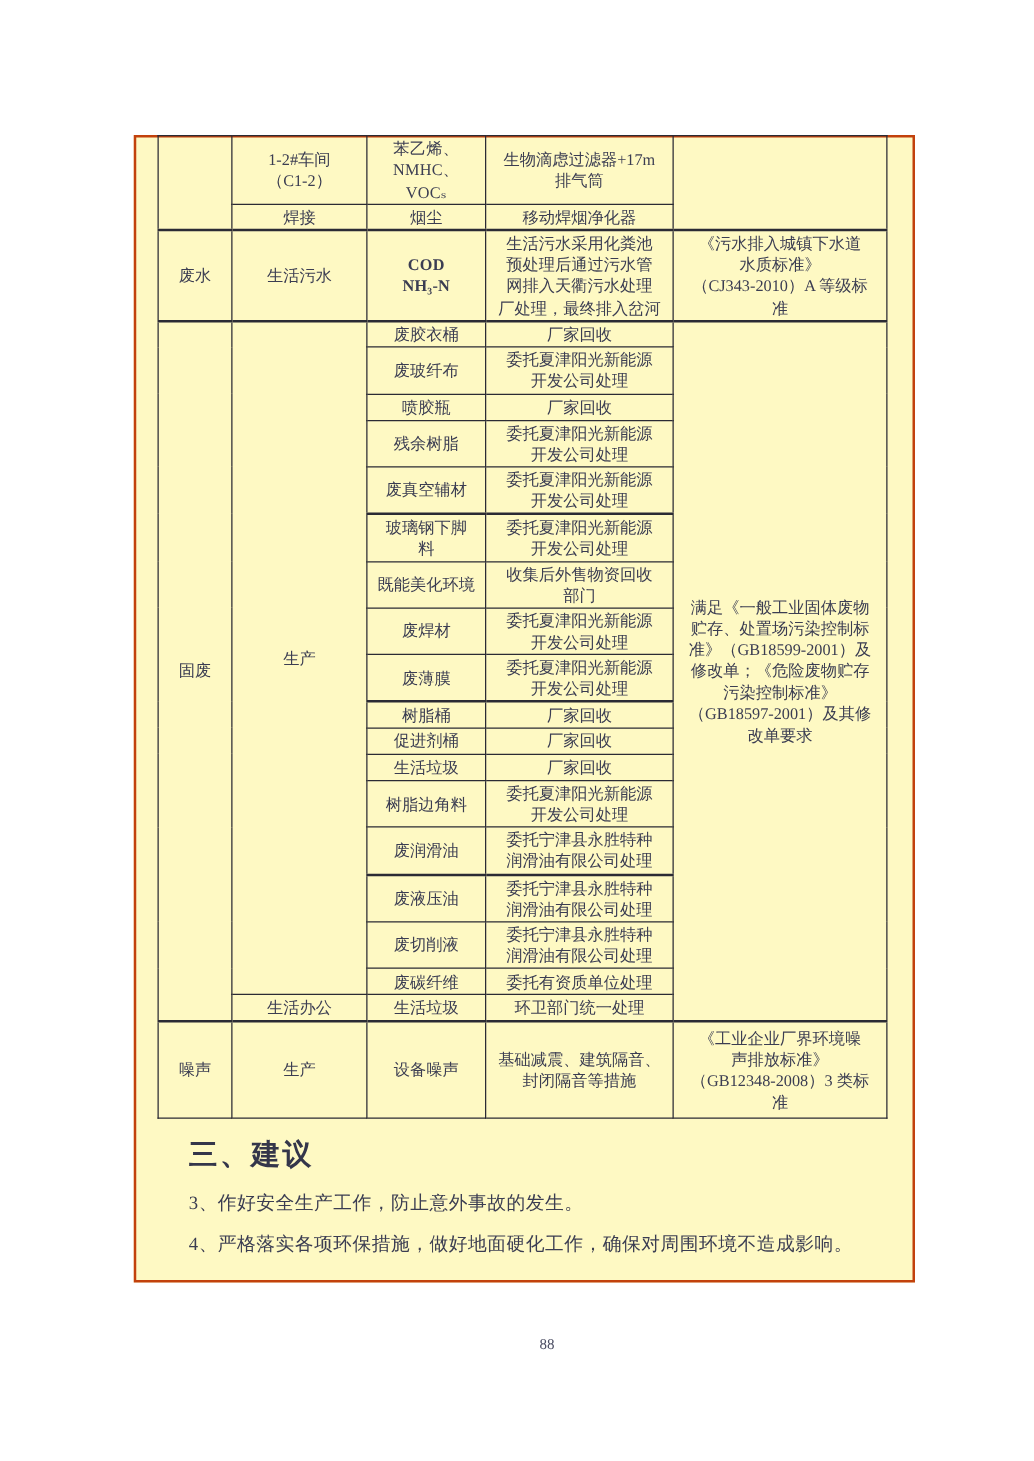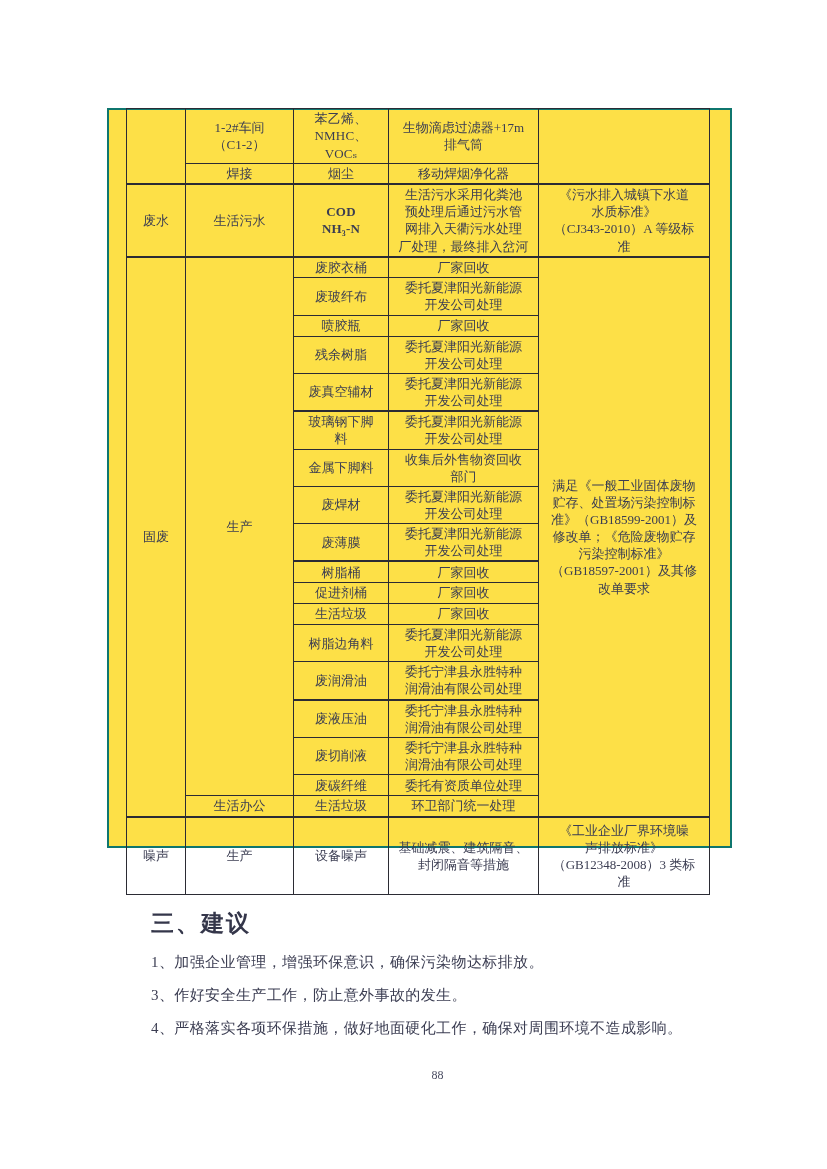--- a/index.html
+++ b/index.html
@@ -2,22 +2,22 @@
 <html><head>
 <meta charset="utf-8">
 <style>
   html,body{margin:0;padding:0;}
   body{
     width:827px;height:1169px;background:#ffffff;position:relative;
     font-family:"Liberation Serif","DejaVu Serif",serif;
     color:#3b3d52;
   }
   .frame{
-    position:absolute;left:107px;top:108px;width:625px;height:740px;
-    border:2px solid #0f766e;box-sizing:border-box;background:#fde047;
+    position:absolute;left:107px;top:108px;width:625px;height:918px;
+    border:2px solid #c2410c;box-sizing:border-box;background:#fef9c3;
   }
   table.env{
     position:absolute;left:17px;top:-2px;border-collapse:collapse;table-layout:fixed;
   }
   table.env td{
     border:1.4px solid #2b2b34;text-align:center;vertical-align:middle;
     font-size:13px;line-height:1.32;white-space:pre-line;
     padding:1px 2px;box-sizing:border-box;overflow:hidden;
   }
   tr.rA td{height:55px;}
@@ -123,21 +123,21 @@
         <td>委托夏津阳光新能源
 开发公司处理</td>
       </tr>
       <tr class="h2 thick">
         <td>玻璃钢下脚
 料</td>
         <td>委托夏津阳光新能源
 开发公司处理</td>
       </tr>
       <tr class="h2">
-        <td>金属下脚料</td>
+        <td>既能美化环境</td>
         <td>收集后外售物资回收
 部门</td>
       </tr>
       <tr class="h2">
         <td>废焊材</td>
         <td>委托夏津阳光新能源
 开发公司处理</td>
       </tr>
       <tr class="h2">
         <td>废薄膜</td>
@@ -195,20 +195,19 @@
         <td class="std">《工业企业厂界环境噪
 声排放标准》
 （GB12348-2008）3 类标
 准</td>
       </tr>
     </tbody>
   </table>
 
   <div class="recommend">
     <div class="rec-heading">三、建议</div>
-    <div class="sug">1、加强企业管理，增强环保意识，确保污染物达标排放。</div>
     <div class="sug">3、作好安全生产工作，防止意外事故的发生。</div>
     <div class="sug">4、严格落实各项环保措施，做好地面硬化工作，确保对周围环境不造成影响。</div>
   </div>
 
 </div>
 
 <div class="pageno">88</div>
 
 </body></html>

